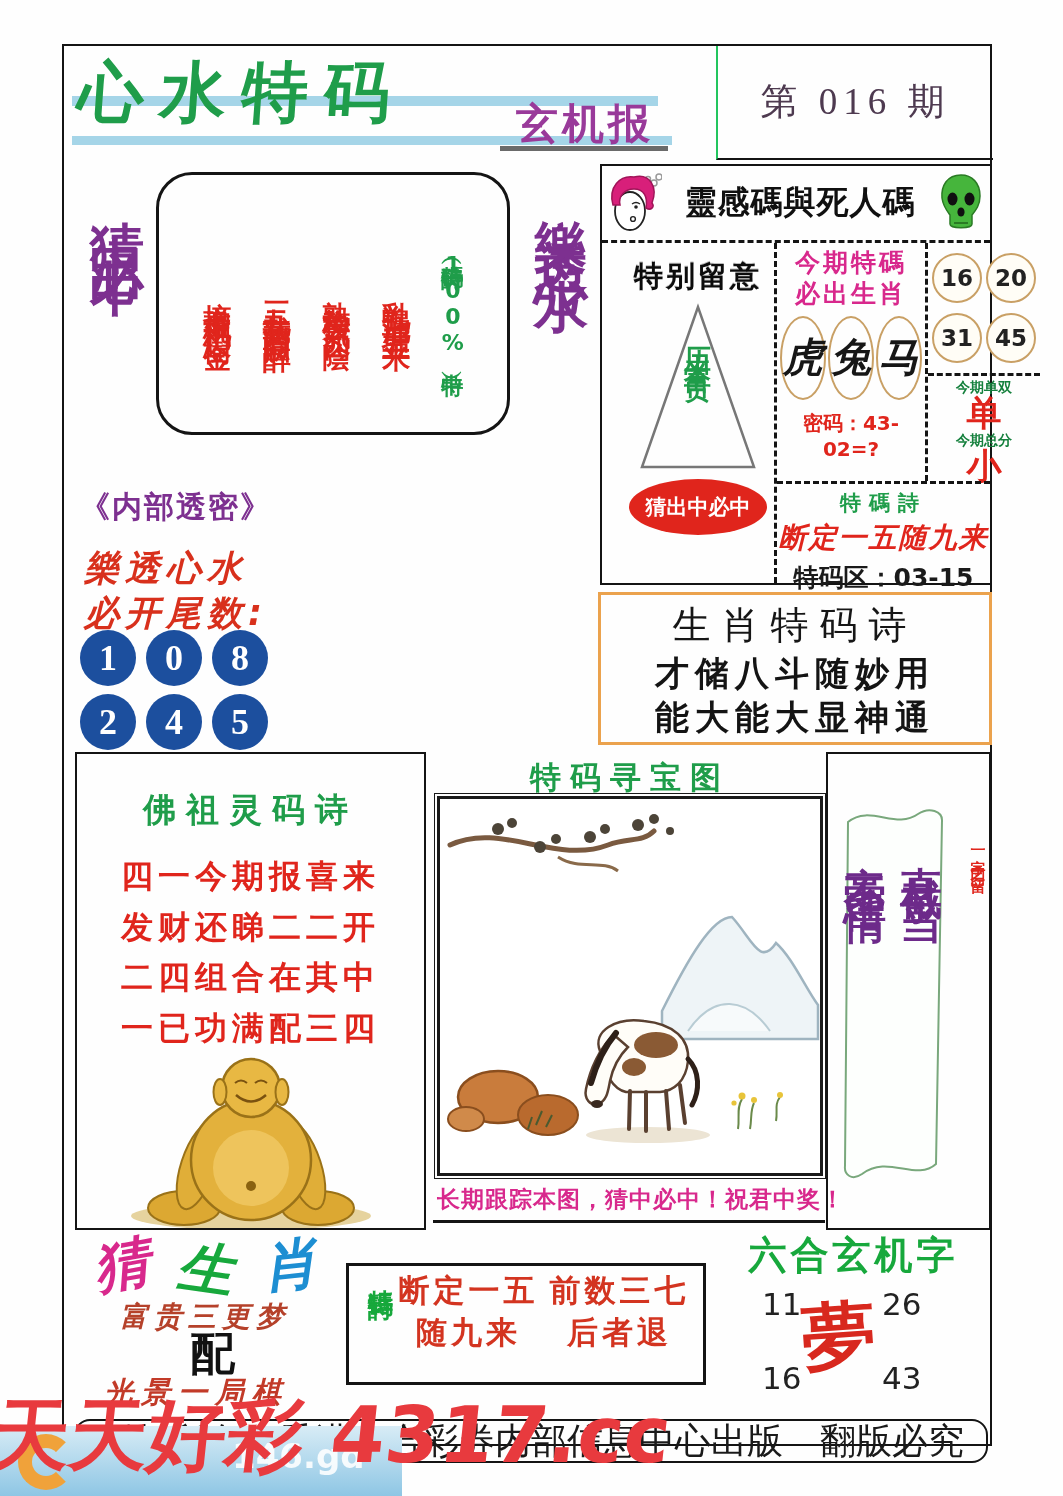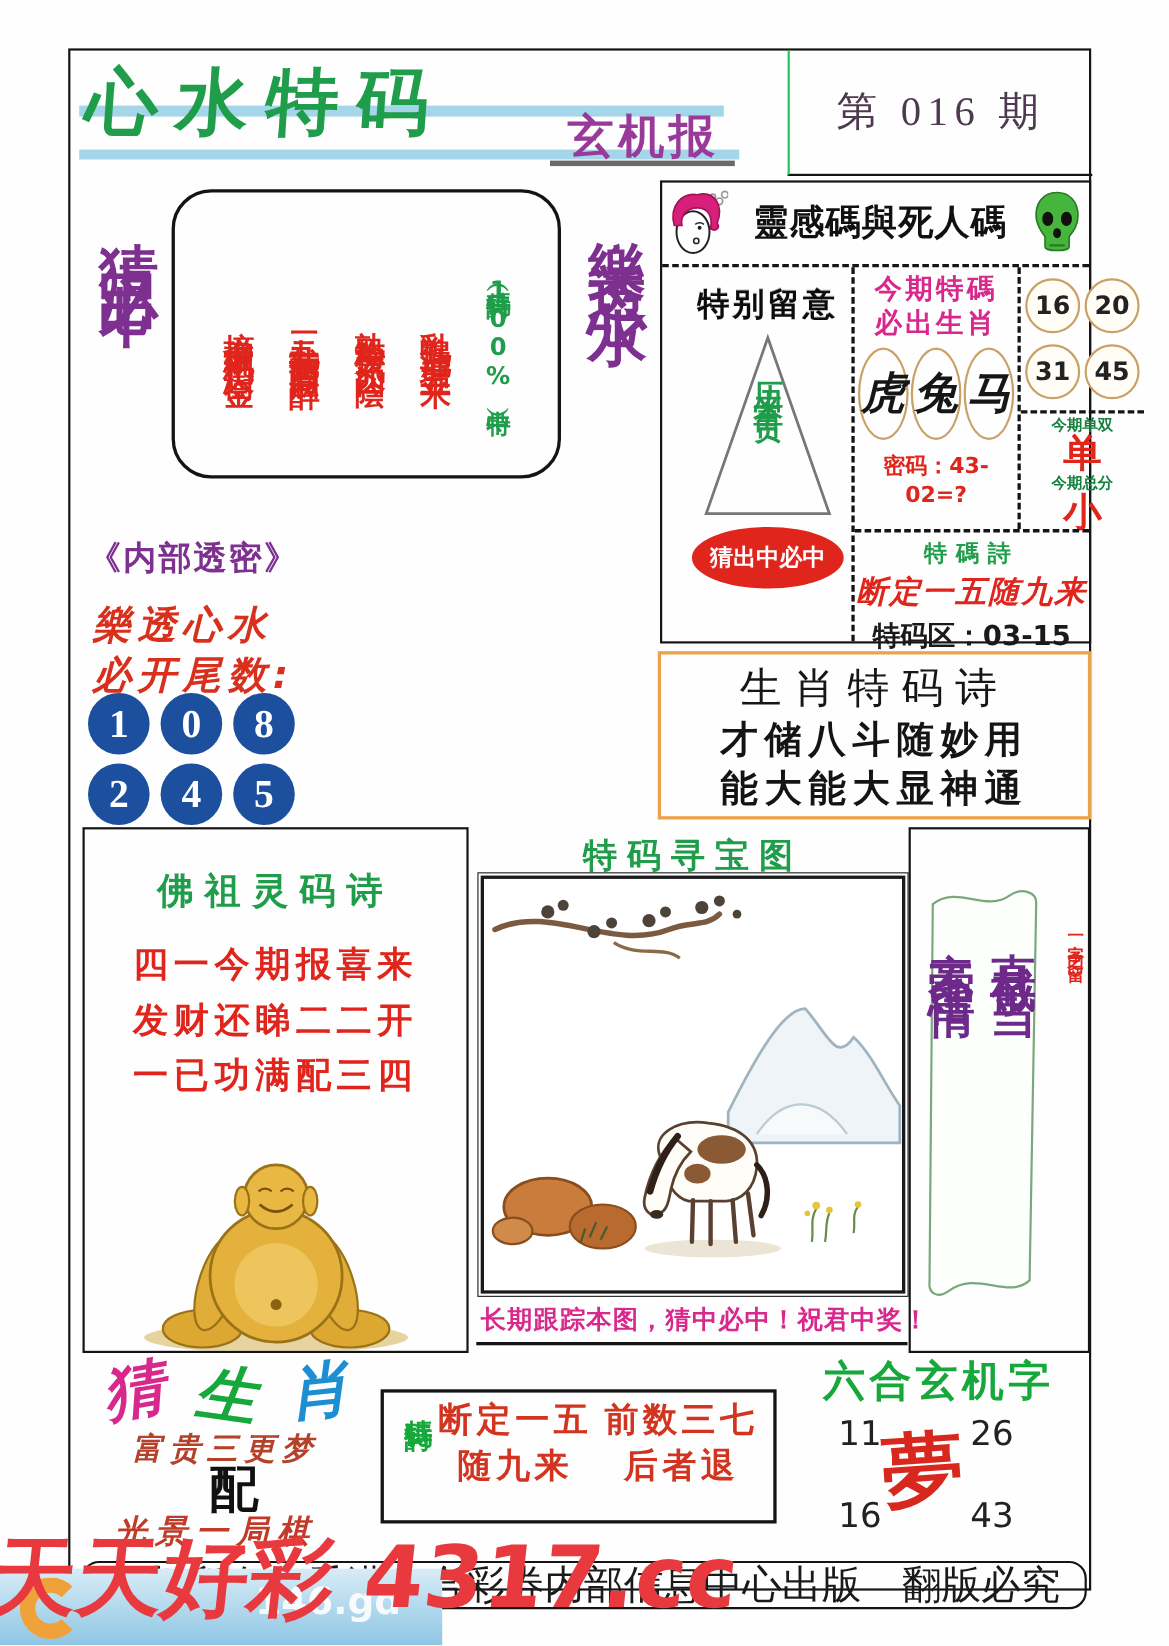--- a/index.html
+++ b/index.html
@@ -264,20 +264,21 @@
     <div class="zpoem-title">生肖特码诗</div>
     <div class="zpoem-line">才储八斗随妙用</div>
     <div class="zpoem-line">能大能大显神通</div>
   </div>
 
   <div class="abs buddha-box">
     <div class="buddha-title">佛祖灵码诗</div>
     <div class="buddha-lines">
       <div>四一今期报喜来</div>
       <div>发财还睇二二开</div>
+      <div>二四组合在其中</div>
       <div>一已功满配三四</div>
     </div>
     <svg class="buddha-svg" width="270" height="180" viewBox="0 0 270 180">
       <ellipse cx="135" cy="168" rx="120" ry="14" fill="#caa02a" opacity="0.45"></ellipse>
       <ellipse cx="68" cy="160" rx="36" ry="17" fill="#dca832" stroke="#9a7218" stroke-width="2"></ellipse>
       <ellipse cx="202" cy="160" rx="36" ry="17" fill="#dca832" stroke="#9a7218" stroke-width="2"></ellipse>
       <ellipse cx="82" cy="118" rx="17" ry="45" transform="rotate(18 82 118)" fill="#e0ae38" stroke="#9a7218" stroke-width="2"></ellipse>
       <ellipse cx="188" cy="118" rx="17" ry="45" transform="rotate(-18 188 118)" fill="#e0ae38" stroke="#9a7218" stroke-width="2"></ellipse>
       <circle cx="135" cy="112" r="60" fill="#e3b13c" stroke="#9a7218" stroke-width="2.5"></circle>
       <circle cx="135" cy="120" r="38" fill="#eec45c"></circle>

